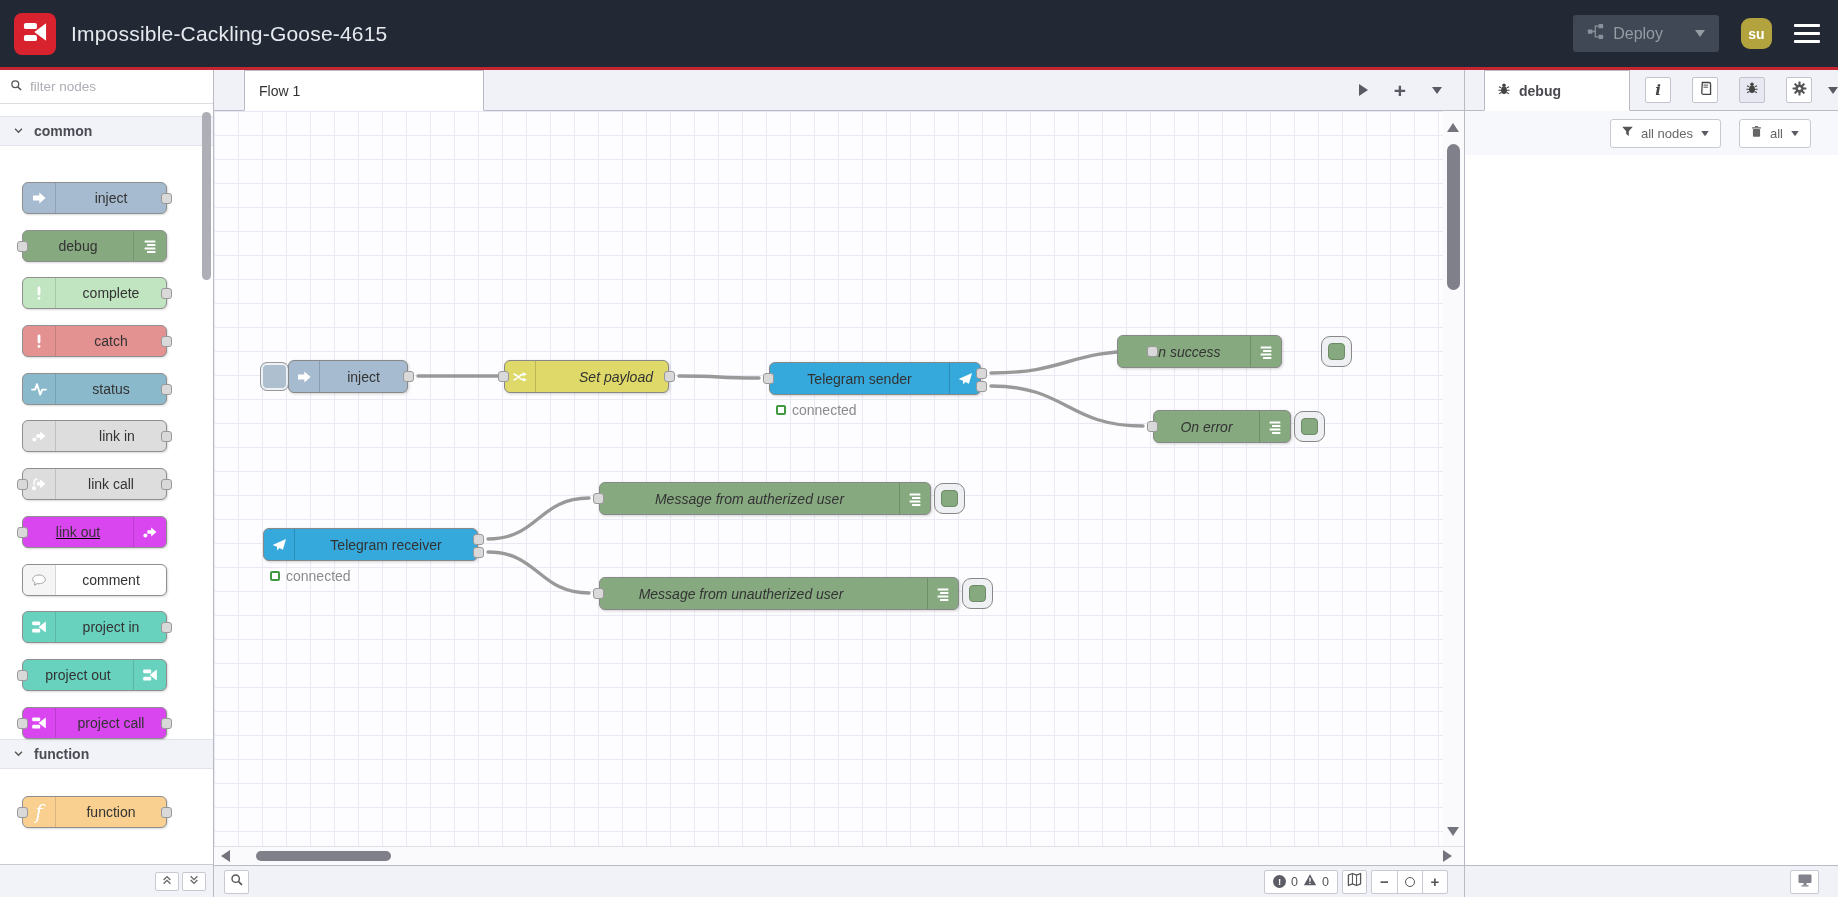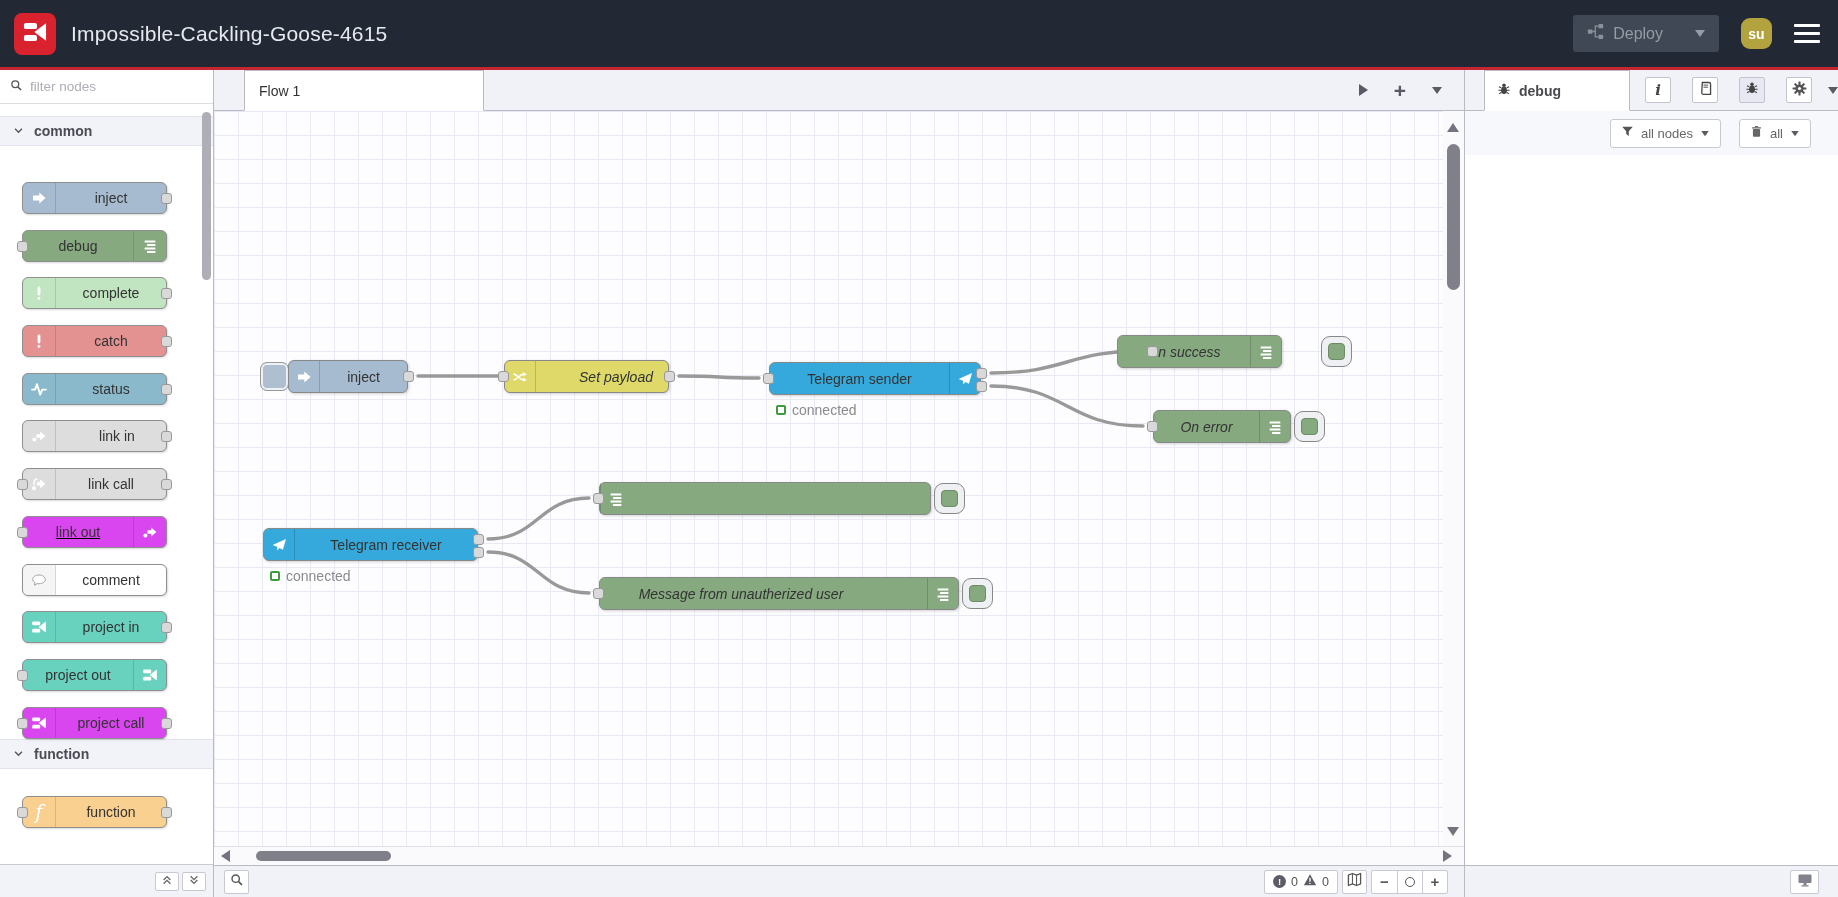--- a/index.html
+++ b/index.html
@@ -399,20 +399,21 @@
           </div>
           <div class="fnode" style="left: 385px; top: 371px; width: 332px; background: rgb(135, 169, 128);">
             <div class="nicon right">
               <svg width="16" height="16" viewBox="0 0 16 16" xmlns="http://www.w3.org/2000/svg">
                 <rect x="2.6" y="2.4" width="10.8" height="2.1" rx="0.6" fill="#fff"></rect>
                 <rect x="5" y="5.9" width="8.4" height="2.1" rx="0.6" fill="#fff"></rect>
                 <rect x="2.6" y="9.4" width="10.8" height="2.1" rx="0.6" fill="#fff"></rect>
                 <rect x="5" y="12.9" width="8.4" height="2.1" rx="0.6" fill="#fff"></rect>
               </svg>
             </div>
+            <div class="nlabel it">Message from autherized user</div>
           </div>
           <div class="toggle" style="left: 720px; top: 372px;">
             <span class="toggle-inner"></span>
           </div>
           <div class="cport" style="left: 379px; top: 382px;"></div>
           <div class="fnode" style="left: 385px; top: 466px; width: 360px; background: rgb(135, 169, 128); gap: 45px;">
             <div class="nicon right">
               <svg width="16" height="16" viewBox="0 0 16 16" xmlns="http://www.w3.org/2000/svg">
                 <rect x="2.6" y="2.4" width="10.8" height="2.1" rx="0.6" fill="#fff"></rect>
                 <rect x="5" y="5.9" width="8.4" height="2.1" rx="0.6" fill="#fff"></rect>

